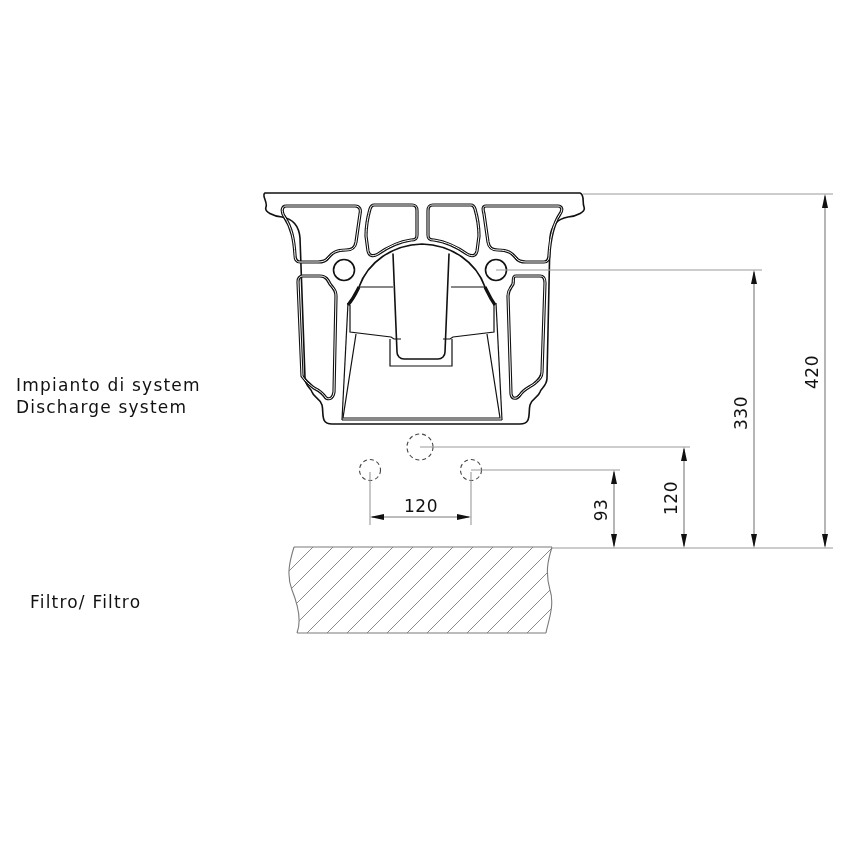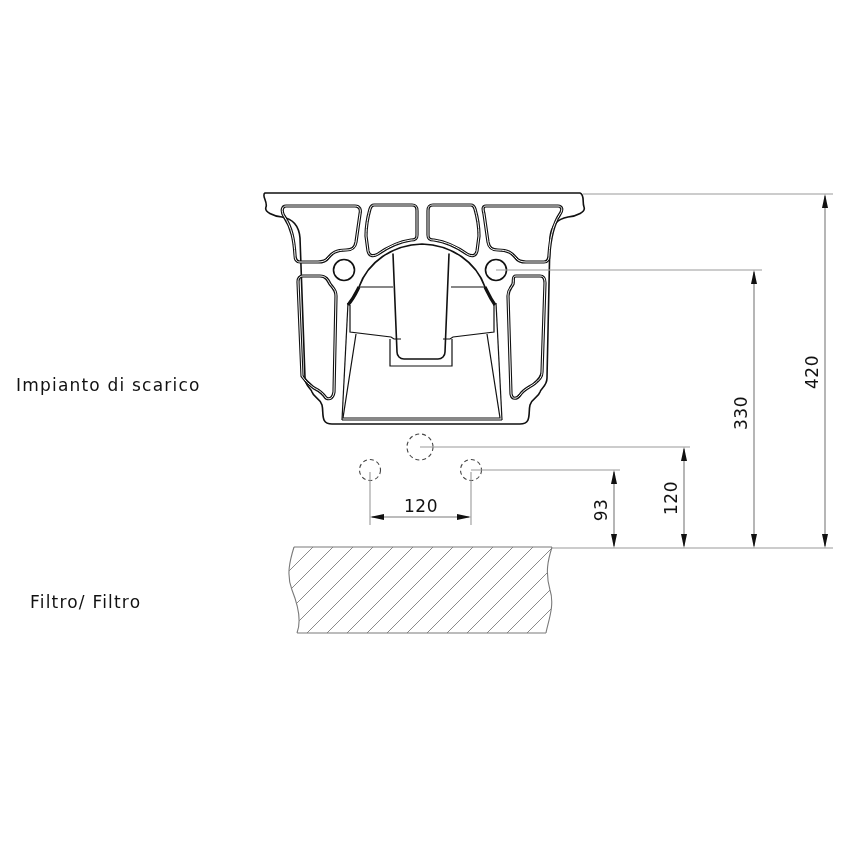--- a/index.html
+++ b/index.html
@@ -180,15 +180,16 @@
         <line class="hatch" x1="452" y1="648" x2="556" y2="544"></line>
         <line class="hatch" x1="472" y1="648" x2="576" y2="544"></line>
         <line class="hatch" x1="492" y1="648" x2="576" y2="564"></line>
         <line class="hatch" x1="512" y1="648" x2="576" y2="584"></line>
         <line class="hatch" x1="532" y1="648" x2="576" y2="604"></line>
       </g>
       <path class="dimline-dark" d="M294,547 C290,560 286,575 292,590 C298,605 302,620 297,633 M546,633 C548,622 555,605 550,590 C545,572 548,560 552,547 M294,547 L552,547 M297,633 L546,633"></path>
     </g>
   </svg>
 
-  <div class="label label-discharge-it">Impianto di scarico</div>
+  <div class="label label-discharge-it">Impianto di system</div>
+  <div class="label label-discharge-en">Discharge system</div>
   <div class="label label-filter">Filtro/ Filtro</div>
 </div>
 
 </body></html>

